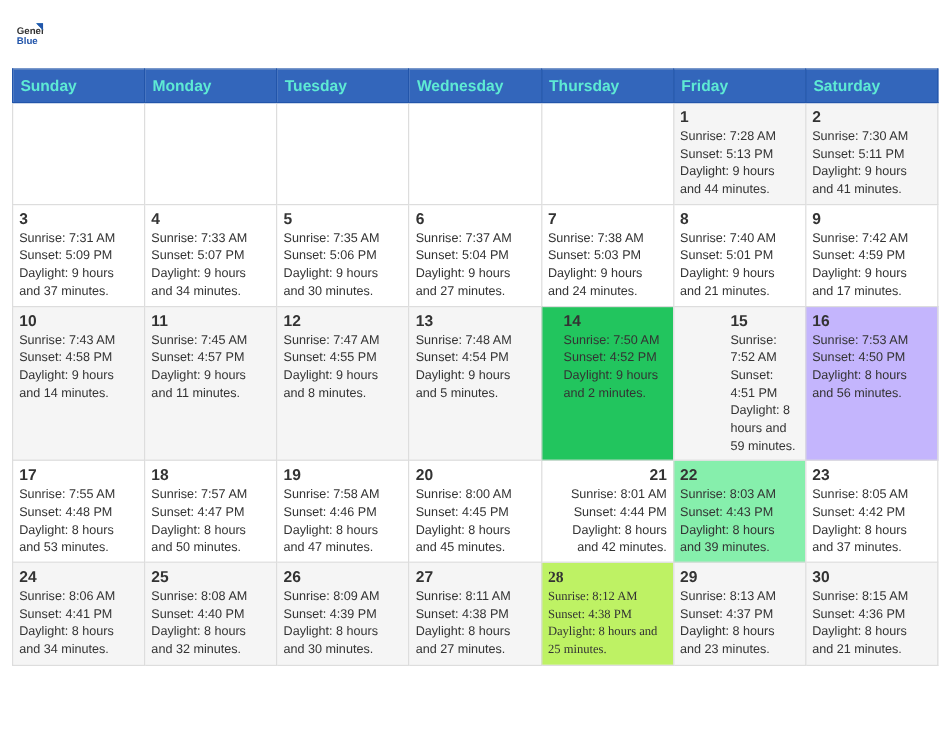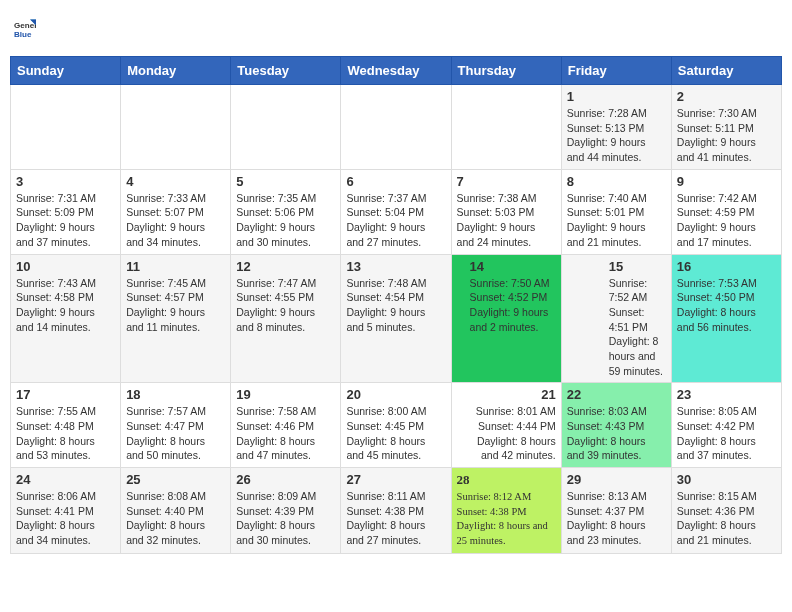--- a/index.html
+++ b/index.html
@@ -38,21 +38,21 @@
       font-size: 16px;
       color: #555;
     }
     .calendar-table {
       width: 100%;
       border-collapse: collapse;
       border: 1px solid #ccc;
     }
     .calendar-table th {
       background: #3366bb;
-      color: #ffffff;
+      color: #5eead4;
       text-align: left;
       padding: 6px 6px;
       font-size: 13px;
       font-weight: bold;
       border: 1px solid #2255aa;
     }
     .calendar-table td {
       vertical-align: top;
       padding: 4px 5px;
       border: 1px solid #ddd;
@@ -181,21 +181,21 @@
           <div class="day-info">Sunrise: 7:48 AM<br>Sunset: 4:54 PM<br>Daylight: 9 hours and 5 minutes.</div>
         </td>
         <td style="background: #22c55e; padding-left: 18px;">
           <span class="day-number">14</span>
           <div class="day-info">Sunrise: 7:50 AM<br>Sunset: 4:52 PM<br>Daylight: 9 hours and 2 minutes.</div>
         </td>
         <td style="background: rgb(245, 245, 245); padding-left: 47px;">
           <span class="day-number">15</span>
           <div class="day-info">Sunrise: 7:52 AM<br>Sunset: 4:51 PM<br>Daylight: 8 hours and 59 minutes.</div>
         </td>
-        <td style="background: #5eead4;">
+        <td style="background: #c4b5fd;">
           <span class="day-number">16</span>
           <div class="day-info">Sunrise: 7:53 AM<br>Sunset: 4:50 PM<br>Daylight: 8 hours and 56 minutes.</div>
         </td>
       </tr>
       <tr>
         <td style="background: rgb(255, 255, 255);">
           <span class="day-number">17</span>
           <div class="day-info">Sunrise: 7:55 AM<br>Sunset: 4:48 PM<br>Daylight: 8 hours and 53 minutes.</div>
         </td>
         <td style="background: rgb(255, 255, 255);">

